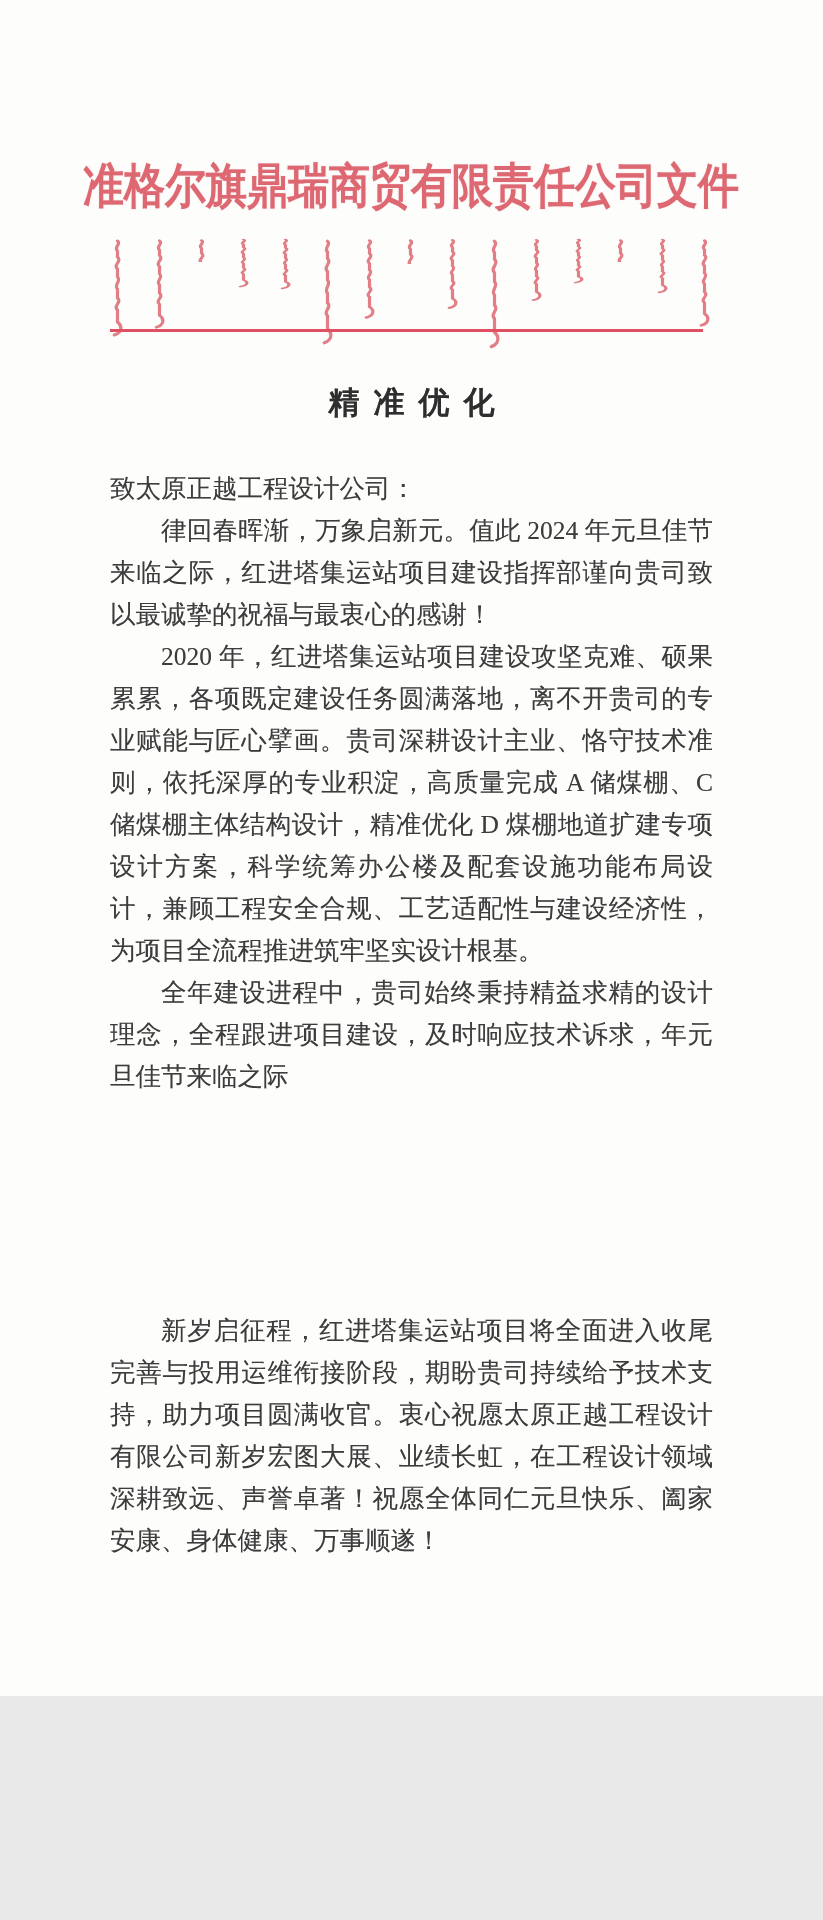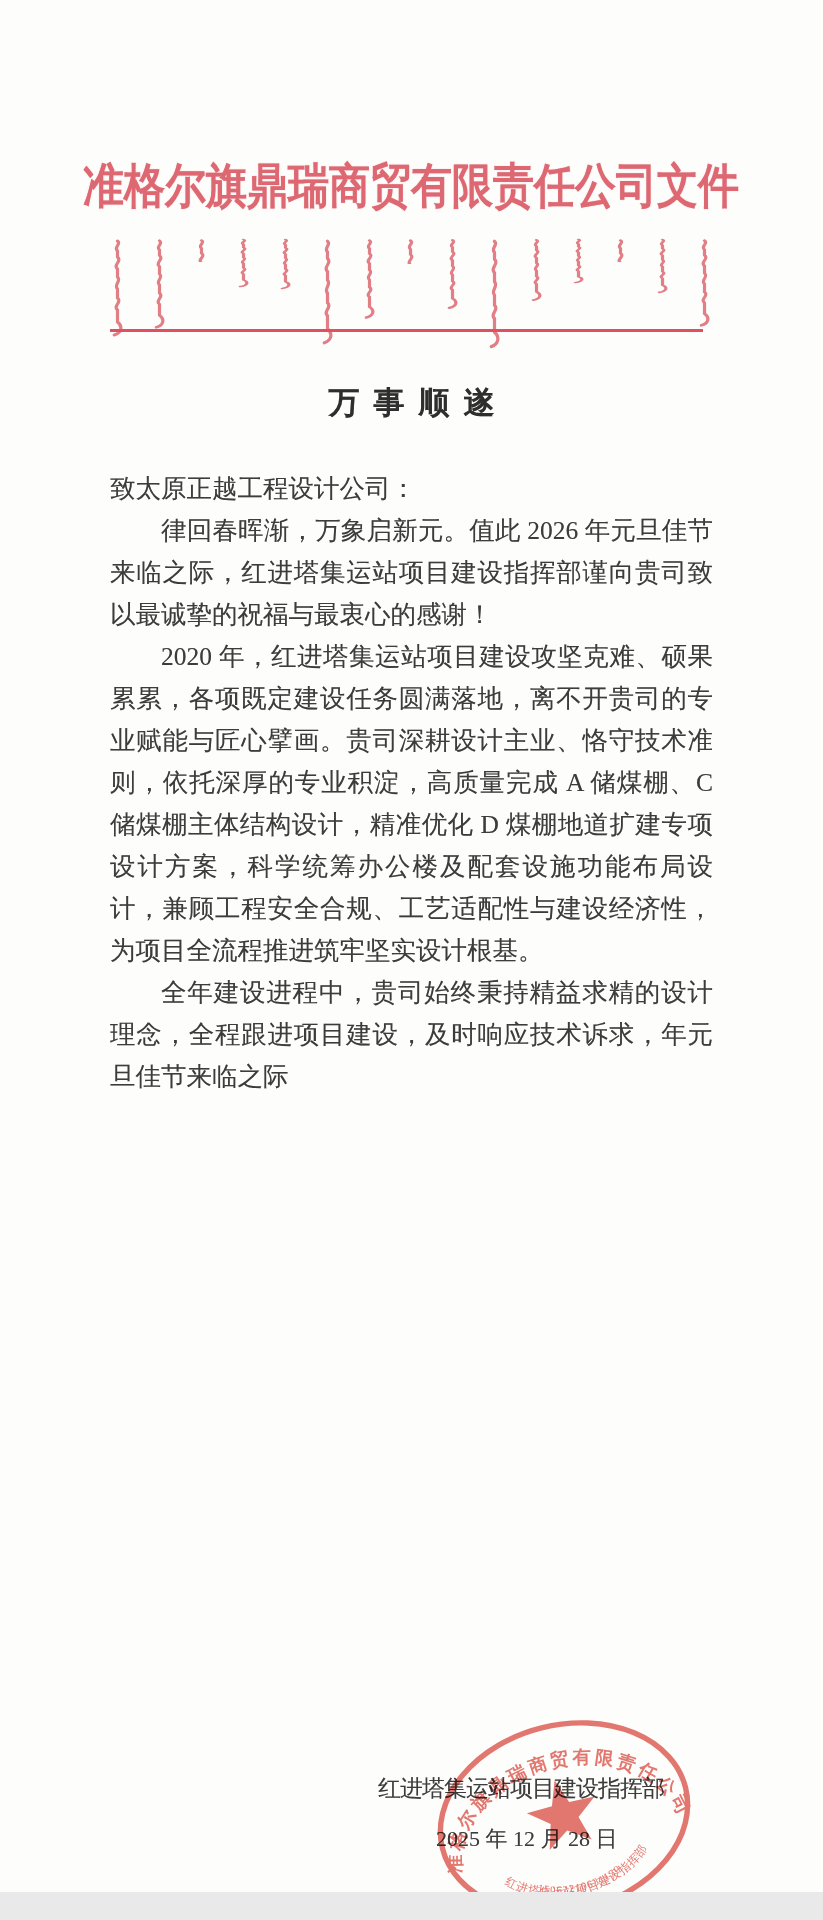--- a/index.html
+++ b/index.html
@@ -2,21 +2,21 @@
 <html lang="zh"><head>
 <meta charset="utf-8">
 <style>
   html,body{margin:0;padding:0;}
   body{
     background:#e9e9e9;
     font-family:"Liberation Serif","DejaVu Serif",serif;
   }
   .page{
     position:relative;
-    width:823px;height:1892px;
+    width:823px;height:1696px;
     margin:0 auto;
     background:#fdfdfc;
     overflow:hidden;
     color:#3c3c3c;
   }
   
   .banner{
     position:absolute;left:110px;top:150px;width:602px;height:72px;
     display:flex;align-items:center;justify-content:center;
     color:#dd6872;
@@ -129,30 +129,31 @@
     <svg viewBox="0 0 14 100" preserveAspectRatio="none" width="15" height="56">
         <use href="#mg"></use>
       </svg>
     <svg viewBox="0 0 14 100" preserveAspectRatio="none" width="15" height="90">
         <use href="#mg"></use>
       </svg>
   </div>
 
   <div class="red-rule"></div>
 
-  <div class="doc-title">万事顺遂</div>
+  <div class="doc-title">精准优化</div>
 
   <div class="body-block" id="block-page1">
     <p class="no-indent">致太原正越工程设计公司：</p>
-    <p>律回春晖渐，万象启新元。值此 2026 年元旦佳节来临之际，红进塔集运站项目建设指挥部谨向贵司致以最诚挚的祝福与最衷心的感谢！</p>
+    <p>律回春晖渐，万象启新元。值此 2024 年元旦佳节来临之际，红进塔集运站项目建设指挥部谨向贵司致以最诚挚的祝福与最衷心的感谢！</p>
     <p>2020 年，红进塔集运站项目建设攻坚克难、硕果累累，各项既定建设任务圆满落地，离不开贵司的专业赋能与匠心擘画。贵司深耕设计主业、恪守技术准则，依托深厚的专业积淀，高质量完成 A 储煤棚、C 储煤棚主体结构设计，精准优化 D 煤棚地道扩建专项设计方案，科学统筹办公楼及配套设施功能布局设计，兼顾工程安全合规、工艺适配性与建设经济性，为项目全流程推进筑牢坚实设计根基。</p>
     <p>全年建设进程中，贵司始终秉持精益求精的设计理念，全程跟进项目建设，及时响应技术诉求，年元旦佳节来临之际</p>
   </div>
 
   <div class="body-block" id="block-page2">
+    <p>新岁启征程，红进塔集运站项目将全面进入收尾完善与投用运维衔接阶段，期盼贵司持续给予技术支持，助力项目圆满收官。衷心祝愿太原正越工程设计有限公司新岁宏图大展、业绩长虹，在工程设计领域深耕致远、声誉卓著！祝愿全体同仁元旦快乐、阖家安康、身体健康、万事顺遂！</p>
   </div>
 
   <div class="sig-org">红进塔集运站项目建设指挥部</div>
   <div class="sig-date">2025 年 12 月 28 日</div>
 
   <svg class="stamp" viewBox="0 0 300 240">
     <g transform="rotate(-14 150 120)" fill="#dd5a50" stroke="none">
       <ellipse cx="150" cy="120" rx="116" ry="86" fill="none" stroke="#dd5a50" stroke-width="5"></ellipse>
       <defs>
         <path id="arcOuter" d="M 46,150 A 104,78 0 1 1 254,150" fill="none"></path>

